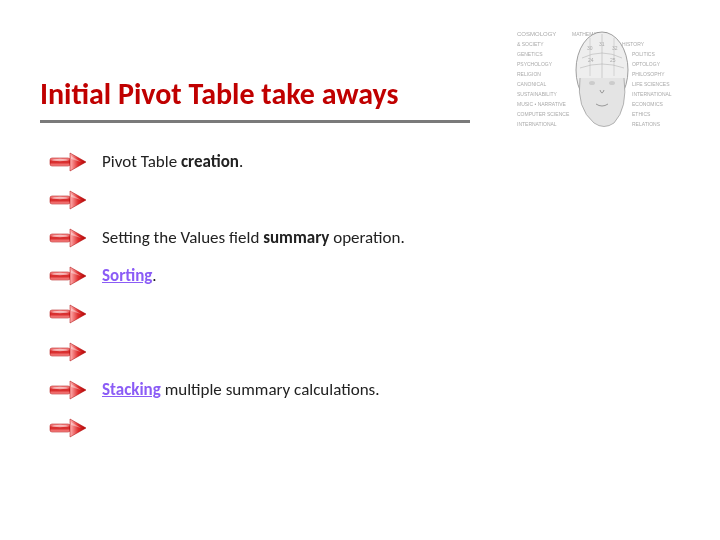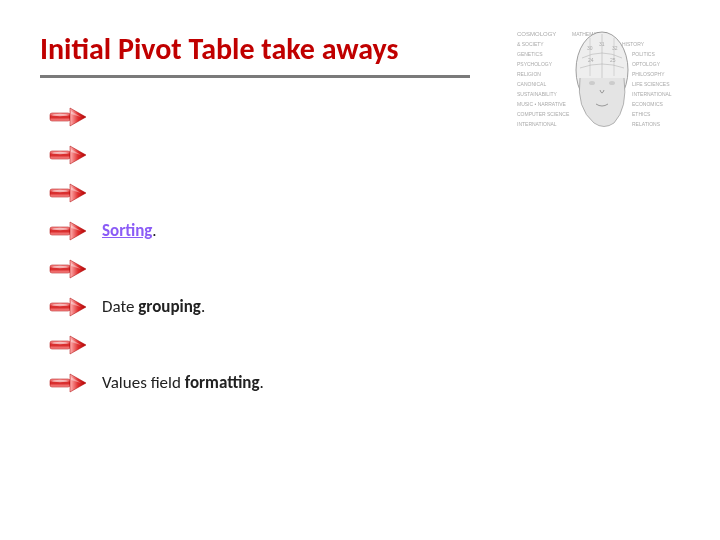--- a/index.html
+++ b/index.html
@@ -13,20 +13,21 @@
   }
   .slide {
     padding: 30px 40px 0 40px;
     position: relative;
   }
   .title {
     font-size: 30px;
     font-weight: 700;
     color: #c00000;
     margin-bottom: 8px;
+    margin-top: 45px;
   }
   .title-underline {
     height: 3px;
     background: #7a7a7a;
     width: 430px;
     margin-bottom: 28px;
   }
   .bullet-list {
     list-style: none;
     padding-left: 8px;
@@ -131,64 +132,66 @@
       <stop offset="50%" stop-color="#d42020"></stop>
       <stop offset="100%" stop-color="#ff9999"></stop>
     </linearGradient>
   </defs>
   <rect x="2" y="7" width="20" height="8" rx="2" fill="url(#gradArrowH)" stroke="#a00" stroke-width="0.5"></rect>
   <polygon points="22,2 38,11 22,20" fill="url(#gradArrow)" stroke="#a00" stroke-width="0.5"></polygon>
   <ellipse cx="12" cy="9" rx="8" ry="1.2" fill="#fff" opacity="0.55"></ellipse>
   <polygon points="23,5 33,11 23,8" fill="#fff" opacity="0.4"></polygon>
 </svg>
         </span>
-      </li>
-      <li>
-        <span class="arrow-icon">
-<svg viewBox="0 0 40 22">
-  <defs>
-    <linearGradient id="gradArrow" x1="0" y1="0" x2="1" y2="0">
-      <stop offset="0%" stop-color="#ffb3b3"></stop>
-      <stop offset="50%" stop-color="#e03030"></stop>
-      <stop offset="100%" stop-color="#b00000"></stop>
-    </linearGradient>
-    <linearGradient id="gradArrowH" x1="0" y1="0" x2="0" y2="1">
-      <stop offset="0%" stop-color="#ff9999"></stop>
-      <stop offset="50%" stop-color="#d42020"></stop>
-      <stop offset="100%" stop-color="#ff9999"></stop>
-    </linearGradient>
-  </defs>
-  <rect x="2" y="7" width="20" height="8" rx="2" fill="url(#gradArrowH)" stroke="#a00" stroke-width="0.5"></rect>
-  <polygon points="22,2 38,11 22,20" fill="url(#gradArrow)" stroke="#a00" stroke-width="0.5"></polygon>
-  <ellipse cx="12" cy="9" rx="8" ry="1.2" fill="#fff" opacity="0.55"></ellipse>
-  <polygon points="23,5 33,11 23,8" fill="#fff" opacity="0.4"></polygon>
-</svg>
-        </span>
-      </li>
-      <li>
-        <span class="arrow-icon">
-<svg viewBox="0 0 40 22">
-  <defs>
-    <linearGradient id="gradArrow" x1="0" y1="0" x2="1" y2="0">
-      <stop offset="0%" stop-color="#ffb3b3"></stop>
-      <stop offset="50%" stop-color="#e03030"></stop>
-      <stop offset="100%" stop-color="#b00000"></stop>
-    </linearGradient>
-    <linearGradient id="gradArrowH" x1="0" y1="0" x2="0" y2="1">
-      <stop offset="0%" stop-color="#ff9999"></stop>
-      <stop offset="50%" stop-color="#d42020"></stop>
-      <stop offset="100%" stop-color="#ff9999"></stop>
-    </linearGradient>
-  </defs>
-  <rect x="2" y="7" width="20" height="8" rx="2" fill="url(#gradArrowH)" stroke="#a00" stroke-width="0.5"></rect>
-  <polygon points="22,2 38,11 22,20" fill="url(#gradArrow)" stroke="#a00" stroke-width="0.5"></polygon>
-  <ellipse cx="12" cy="9" rx="8" ry="1.2" fill="#fff" opacity="0.55"></ellipse>
-  <polygon points="23,5 33,11 23,8" fill="#fff" opacity="0.4"></polygon>
-</svg>
-        </span>
+        <span class="bullet-text"><span>Pivot Table </span><span class="bold">creation</span><span>.</span></span>
+      </li>
+      <li>
+        <span class="arrow-icon">
+<svg viewBox="0 0 40 22">
+  <defs>
+    <linearGradient id="gradArrow" x1="0" y1="0" x2="1" y2="0">
+      <stop offset="0%" stop-color="#ffb3b3"></stop>
+      <stop offset="50%" stop-color="#e03030"></stop>
+      <stop offset="100%" stop-color="#b00000"></stop>
+    </linearGradient>
+    <linearGradient id="gradArrowH" x1="0" y1="0" x2="0" y2="1">
+      <stop offset="0%" stop-color="#ff9999"></stop>
+      <stop offset="50%" stop-color="#d42020"></stop>
+      <stop offset="100%" stop-color="#ff9999"></stop>
+    </linearGradient>
+  </defs>
+  <rect x="2" y="7" width="20" height="8" rx="2" fill="url(#gradArrowH)" stroke="#a00" stroke-width="0.5"></rect>
+  <polygon points="22,2 38,11 22,20" fill="url(#gradArrow)" stroke="#a00" stroke-width="0.5"></polygon>
+  <ellipse cx="12" cy="9" rx="8" ry="1.2" fill="#fff" opacity="0.55"></ellipse>
+  <polygon points="23,5 33,11 23,8" fill="#fff" opacity="0.4"></polygon>
+</svg>
+        </span>
+      </li>
+      <li>
+        <span class="arrow-icon">
+<svg viewBox="0 0 40 22">
+  <defs>
+    <linearGradient id="gradArrow" x1="0" y1="0" x2="1" y2="0">
+      <stop offset="0%" stop-color="#ffb3b3"></stop>
+      <stop offset="50%" stop-color="#e03030"></stop>
+      <stop offset="100%" stop-color="#b00000"></stop>
+    </linearGradient>
+    <linearGradient id="gradArrowH" x1="0" y1="0" x2="0" y2="1">
+      <stop offset="0%" stop-color="#ff9999"></stop>
+      <stop offset="50%" stop-color="#d42020"></stop>
+      <stop offset="100%" stop-color="#ff9999"></stop>
+    </linearGradient>
+  </defs>
+  <rect x="2" y="7" width="20" height="8" rx="2" fill="url(#gradArrowH)" stroke="#a00" stroke-width="0.5"></rect>
+  <polygon points="22,2 38,11 22,20" fill="url(#gradArrow)" stroke="#a00" stroke-width="0.5"></polygon>
+  <ellipse cx="12" cy="9" rx="8" ry="1.2" fill="#fff" opacity="0.55"></ellipse>
+  <polygon points="23,5 33,11 23,8" fill="#fff" opacity="0.4"></polygon>
+</svg>
+        </span>
+        <span class="bullet-text"><span>Setting the Values field </span><span class="bold">summary</span><span> operation.</span></span>
       </li>
       <li>
         <span class="arrow-icon">
 <svg viewBox="0 0 40 22">
   <defs>
     <linearGradient id="gradArrow" x1="0" y1="0" x2="1" y2="0">
       <stop offset="0%" stop-color="#ffb3b3"></stop>
       <stop offset="50%" stop-color="#e03030"></stop>
       <stop offset="100%" stop-color="#b00000"></stop>
     </linearGradient>
@@ -242,62 +245,61 @@
       <stop offset="50%" stop-color="#d42020"></stop>
       <stop offset="100%" stop-color="#ff9999"></stop>
     </linearGradient>
   </defs>
   <rect x="2" y="7" width="20" height="8" rx="2" fill="url(#gradArrowH)" stroke="#a00" stroke-width="0.5"></rect>
   <polygon points="22,2 38,11 22,20" fill="url(#gradArrow)" stroke="#a00" stroke-width="0.5"></polygon>
   <ellipse cx="12" cy="9" rx="8" ry="1.2" fill="#fff" opacity="0.55"></ellipse>
   <polygon points="23,5 33,11 23,8" fill="#fff" opacity="0.4"></polygon>
 </svg>
         </span>
-        <span class="bullet-text"><span>Date </span><span class="bold">grouping</span><span>.</span></span>
-      </li>
-      <li>
-        <span class="arrow-icon">
-<svg viewBox="0 0 40 22">
-  <defs>
-    <linearGradient id="gradArrow" x1="0" y1="0" x2="1" y2="0">
-      <stop offset="0%" stop-color="#ffb3b3"></stop>
-      <stop offset="50%" stop-color="#e03030"></stop>
-      <stop offset="100%" stop-color="#b00000"></stop>
-    </linearGradient>
-    <linearGradient id="gradArrowH" x1="0" y1="0" x2="0" y2="1">
-      <stop offset="0%" stop-color="#ff9999"></stop>
-      <stop offset="50%" stop-color="#d42020"></stop>
-      <stop offset="100%" stop-color="#ff9999"></stop>
-    </linearGradient>
-  </defs>
-  <rect x="2" y="7" width="20" height="8" rx="2" fill="url(#gradArrowH)" stroke="#a00" stroke-width="0.5"></rect>
-  <polygon points="22,2 38,11 22,20" fill="url(#gradArrow)" stroke="#a00" stroke-width="0.5"></polygon>
-  <ellipse cx="12" cy="9" rx="8" ry="1.2" fill="#fff" opacity="0.55"></ellipse>
-  <polygon points="23,5 33,11 23,8" fill="#fff" opacity="0.4"></polygon>
-</svg>
-        </span>
-      </li>
-      <li>
-        <span class="arrow-icon">
-<svg viewBox="0 0 40 22">
-  <defs>
-    <linearGradient id="gradArrow" x1="0" y1="0" x2="1" y2="0">
-      <stop offset="0%" stop-color="#ffb3b3"></stop>
-      <stop offset="50%" stop-color="#e03030"></stop>
-      <stop offset="100%" stop-color="#b00000"></stop>
-    </linearGradient>
-    <linearGradient id="gradArrowH" x1="0" y1="0" x2="0" y2="1">
-      <stop offset="0%" stop-color="#ff9999"></stop>
-      <stop offset="50%" stop-color="#d42020"></stop>
-      <stop offset="100%" stop-color="#ff9999"></stop>
-    </linearGradient>
-  </defs>
-  <rect x="2" y="7" width="20" height="8" rx="2" fill="url(#gradArrowH)" stroke="#a00" stroke-width="0.5"></rect>
-  <polygon points="22,2 38,11 22,20" fill="url(#gradArrow)" stroke="#a00" stroke-width="0.5"></polygon>
-  <ellipse cx="12" cy="9" rx="8" ry="1.2" fill="#fff" opacity="0.55"></ellipse>
-  <polygon points="23,5 33,11 23,8" fill="#fff" opacity="0.4"></polygon>
-</svg>
-        </span>
-        <span class="bullet-text"><span>Values field </span><span class="bold">formatting</span><span>.</span></span>
+      </li>
+      <li>
+        <span class="arrow-icon">
+<svg viewBox="0 0 40 22">
+  <defs>
+    <linearGradient id="gradArrow" x1="0" y1="0" x2="1" y2="0">
+      <stop offset="0%" stop-color="#ffb3b3"></stop>
+      <stop offset="50%" stop-color="#e03030"></stop>
+      <stop offset="100%" stop-color="#b00000"></stop>
+    </linearGradient>
+    <linearGradient id="gradArrowH" x1="0" y1="0" x2="0" y2="1">
+      <stop offset="0%" stop-color="#ff9999"></stop>
+      <stop offset="50%" stop-color="#d42020"></stop>
+      <stop offset="100%" stop-color="#ff9999"></stop>
+    </linearGradient>
+  </defs>
+  <rect x="2" y="7" width="20" height="8" rx="2" fill="url(#gradArrowH)" stroke="#a00" stroke-width="0.5"></rect>
+  <polygon points="22,2 38,11 22,20" fill="url(#gradArrow)" stroke="#a00" stroke-width="0.5"></polygon>
+  <ellipse cx="12" cy="9" rx="8" ry="1.2" fill="#fff" opacity="0.55"></ellipse>
+  <polygon points="23,5 33,11 23,8" fill="#fff" opacity="0.4"></polygon>
+</svg>
+        </span>
+        <span class="bullet-text"><span class="link-style">Stacking</span><span> multiple summary calculations.</span></span>
+      </li>
+      <li>
+        <span class="arrow-icon">
+<svg viewBox="0 0 40 22">
+  <defs>
+    <linearGradient id="gradArrow" x1="0" y1="0" x2="1" y2="0">
+      <stop offset="0%" stop-color="#ffb3b3"></stop>
+      <stop offset="50%" stop-color="#e03030"></stop>
+      <stop offset="100%" stop-color="#b00000"></stop>
+    </linearGradient>
+    <linearGradient id="gradArrowH" x1="0" y1="0" x2="0" y2="1">
+      <stop offset="0%" stop-color="#ff9999"></stop>
+      <stop offset="50%" stop-color="#d42020"></stop>
+      <stop offset="100%" stop-color="#ff9999"></stop>
+    </linearGradient>
+  </defs>
+  <rect x="2" y="7" width="20" height="8" rx="2" fill="url(#gradArrowH)" stroke="#a00" stroke-width="0.5"></rect>
+  <polygon points="22,2 38,11 22,20" fill="url(#gradArrow)" stroke="#a00" stroke-width="0.5"></polygon>
+  <ellipse cx="12" cy="9" rx="8" ry="1.2" fill="#fff" opacity="0.55"></ellipse>
+  <polygon points="23,5 33,11 23,8" fill="#fff" opacity="0.4"></polygon>
+</svg>
+        </span>
       </li>
     </ul>
 
 </div>
 
 </body></html>

